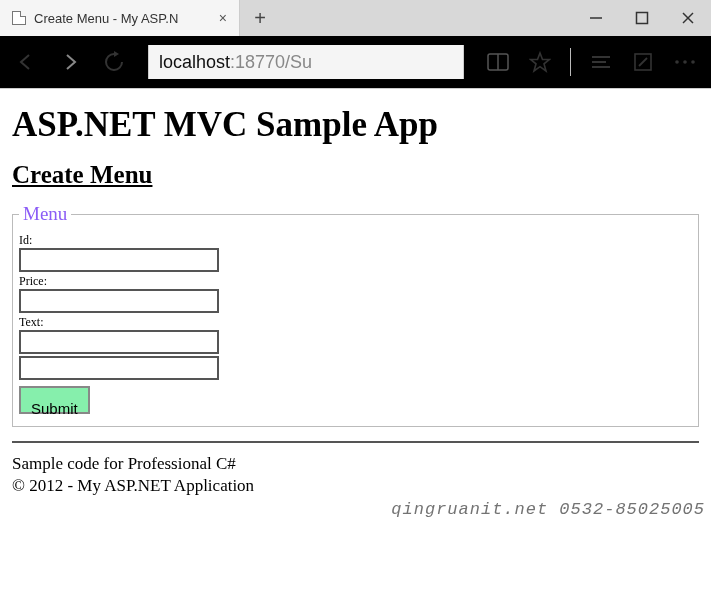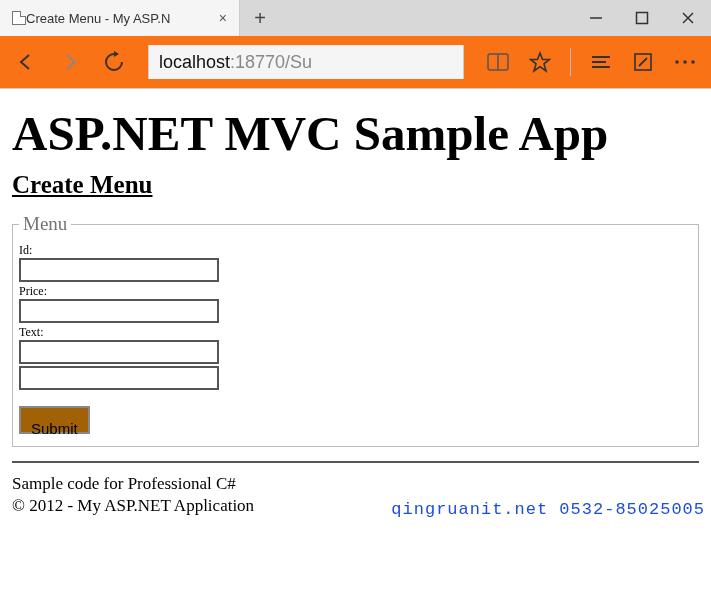--- a/index.html
+++ b/index.html
@@ -21,20 +21,21 @@
     align-items: stretch;
     height: 36px;
     background: #d8d8d8;
   }
   .tab {
     display: flex;
     align-items: center;
     background: #f5f5f5;
     border-right: 1px solid #ccc;
     padding: 0 12px;
+    gap: 8px;
     width: 240px;
     font-family: "Segoe UI", Arial, sans-serif;
     font-size: 13px;
     color: #333;
   }
   .tab .page-icon {
     width: 14px; height: 14px;
     border: 1px solid #777;
     background: #fff;
     flex-shrink: 0;
@@ -85,21 +86,21 @@
     color: #333;
     cursor: pointer;
   }
   .win-btn svg { display:block; }
   .toolbar {
     display: flex;
     align-items: center;
     height: 52px;
     padding: 0 10px;
     gap: 12px;
-    background: #f97316;
+    background: #000000;
     font-family: "Segoe UI", Arial, sans-serif;
   }
   .tb-btn {
     width: 32px; height: 32px;
     display: flex;
     align-items: center;
     justify-content: center;
     cursor: pointer;
     color: #333;
   }
@@ -120,79 +121,80 @@
   .addr .host { color: #111; }
   .addr .rest { color: #888; }
   .tb-right { display: flex; gap: 10px; align-items: center; }
   .vsep { width:1px; height:28px; background:#bbb; margin:0 4px; }
   .page {
     padding: 8px 12px 10px 12px;
     font-family: "Times New Roman", Times, serif;
     color: #000;
   }
   h1 {
-    font-size: 49px;
+    font-size: 35px;
     font-weight: bold;
-    margin: 8px 0 9px 0;
+    margin: 8px 0 16px 0;
   }
   h2 {
     font-size: 25px;
     font-weight: bold;
     margin: 4px 0 14px 0;
     text-decoration: underline;
   }
   fieldset {
     border: 1px solid #bbb;
     padding: 6px 10px 8px 6px;
     margin: 0;
   }
   legend {
     font-size: 19px;
     padding: 0 4px;
-    color: #737373;
+    color: #8b5cf6;
   }
   .field-label {
     font-size: 12px;
     margin-top: 2px;
   }
   .text-input {
     width: 200px;
     height: 24px;
     border: 2px solid #555;
     background: #fff;
     font-size: 15px;
     padding: 0 2px;
     display: block;
     margin-bottom: 2px;
   }
   .submit-btn {
-    margin-top: 14px;
+    margin-top: 4px;
     height: 26px;
     padding: 12px 10px;
-    background: #a16207;
+    background: #86efac;
     border: 2px solid #888;
     font-family: Arial, sans-serif;
     font-size: 15px;
     cursor: pointer;
   }
   hr {
     border: none;
     border-top: 2px solid #555;
     margin: 14px 0 10px 0;
   }
   .footer-line { font-size: 17px; line-height: 1.3; }
   .watermark {
     position: absolute;
     right: 6px;
     top: 500px;
     font-family: "Courier New", monospace;
     font-size: 17px;
-    color: #1d4ed8;
+    color: #737373;
     letter-spacing: 1px;
     pointer-events: none;
+    font-style: italic;
   }
 </style>
 </head>
 <body>
 
 <div class="chrome">
   <div class="titlebar">
     <div class="tab">
       <span class="page-icon"></span>
       <span class="tab-title">Create Menu - My ASP.N</span>

